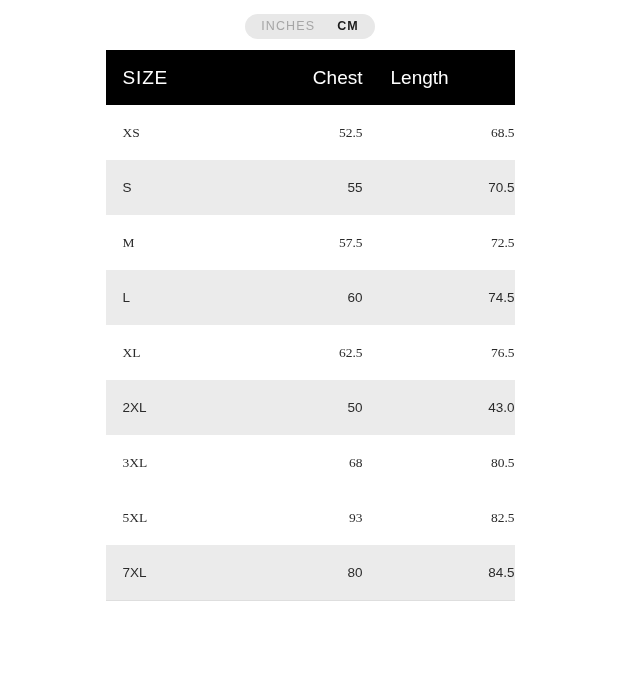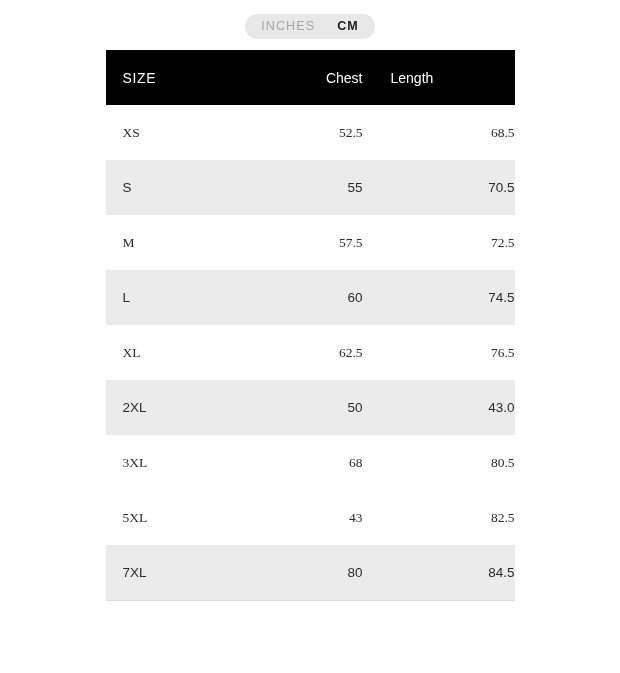--- a/index.html
+++ b/index.html
@@ -57,21 +57,21 @@
     justify-content: center;
   }
   .size-table {
     width: 364px;
     border-collapse: collapse;
     table-layout: fixed;
   }
   .size-table thead th {
     background: #000000;
     color: #ffffff;
-    font-size: 14px;
+    font-size: 19px;
     font-weight: 400;
     height: 55px;
     padding: 0;
     vertical-align: middle;
   }
   .size-table thead th.col-size {
     width: 116px;
     text-align: left;
     padding-left: 17px;
     letter-spacing: 0.045em;
@@ -164,21 +164,21 @@
         <td class="cell-val">50</td>
         <td class="cell-val">43.0</td>
       </tr>
       <tr class="row-odd">
         <td class="cell-size">3XL</td>
         <td class="cell-val">68</td>
         <td class="cell-val">80.5</td>
       </tr>
       <tr class="row-odd">
         <td class="cell-size">5XL</td>
-        <td class="cell-val">43</td>
+        <td class="cell-val">93</td>
         <td class="cell-val">82.5</td>
       </tr>
       <tr class="row-even">
         <td class="cell-size">7XL</td>
         <td class="cell-val">80</td>
         <td class="cell-val">84.5</td>
       </tr>
     </tbody>
   </table>
 </div>

